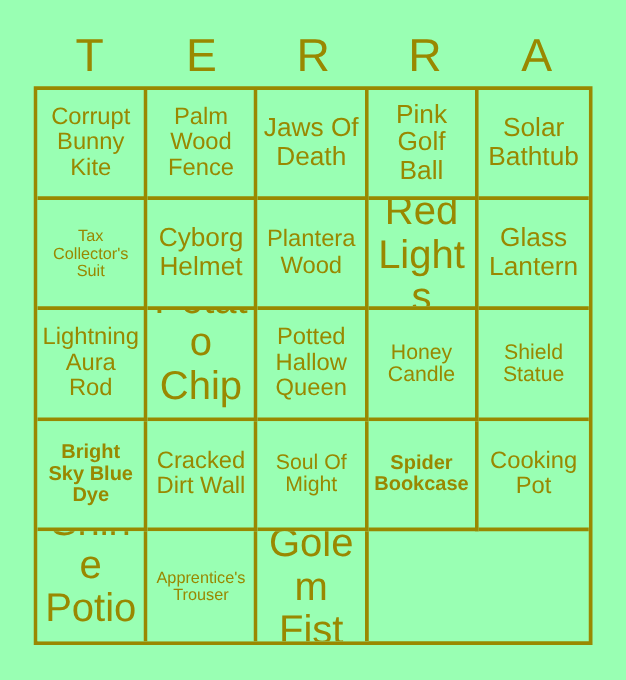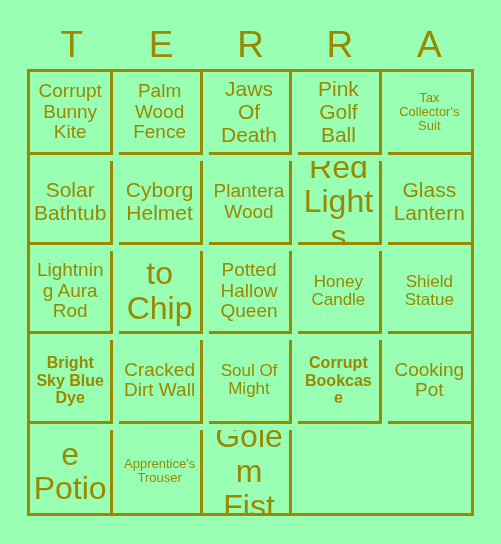--- a/index.html
+++ b/index.html
@@ -49,21 +49,20 @@
     position: absolute;
     left: 27px;
     top: 69px;
     width: 447px;
     height: 447px;
     display: grid;
     grid-template-columns: repeat(5, 1fr);
     grid-template-rows: repeat(5, 1fr);
     border: 3px solid #998800;
     background: #99FFB3;
-    gap: 6px;
   }
 
   .cell {
     position: relative;
     display: flex;
     align-items: center;
     justify-content: center;
     text-align: center;
     color: #998800;
     background: #99FFB3;
@@ -111,26 +110,26 @@
       </div>
     <div class="cell fs-md">
         <span class="cell-text">Palm Wood Fence</span>
       </div>
     <div class="cell fs-lg">
         <span class="cell-text">Jaws Of Death</span>
       </div>
     <div class="cell fs-lg">
         <span class="cell-text">Pink Golf Ball</span>
       </div>
+    <div class="cell fs-lg">
+        <span class="cell-text">Solar Bathtub</span>
+      </div>
+
     <div class="cell fs-xs">
         <span class="cell-text">Tax Collector's Suit</span>
-      </div>
-
-    <div class="cell fs-lg">
-        <span class="cell-text">Solar Bathtub</span>
       </div>
     <div class="cell fs-lg">
         <span class="cell-text">Cyborg Helmet</span>
       </div>
     <div class="cell fs-md">
         <span class="cell-text">Plantera Wood</span>
       </div>
     <div class="cell fs-xxl">
         <span class="cell-text">Red Lights</span>
       </div>
@@ -157,21 +156,21 @@
     <div class="cell fs-sm">
         <span class="cell-text">Bright Sky Blue Dye</span>
       </div>
     <div class="cell fs-md">
         <span class="cell-text">Cracked Dirt Wall</span>
       </div>
     <div class="cell fs-xl">
         <span class="cell-text">Soul Of Might</span>
       </div>
     <div class="cell fs-sm">
-        <span class="cell-text">Corrupt Bookcase</span>
+        <span class="cell-text">Spider Bookcase</span>
       </div>
 
     <div class="cell fs-md">
         <span class="cell-text">Cooking Pot</span>
       </div>
     <div class="cell fs-xxl">
         <span class="cell-text">Shine Potion</span>
       </div>
     <div class="cell fs-xs">
         <span class="cell-text">Apprentice's Trouser</span>

